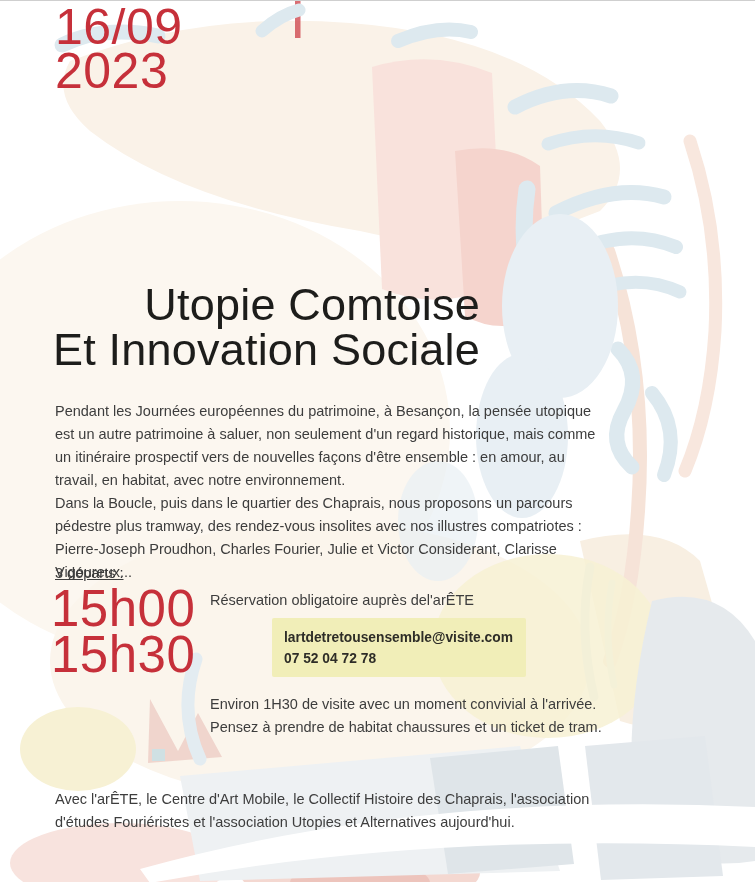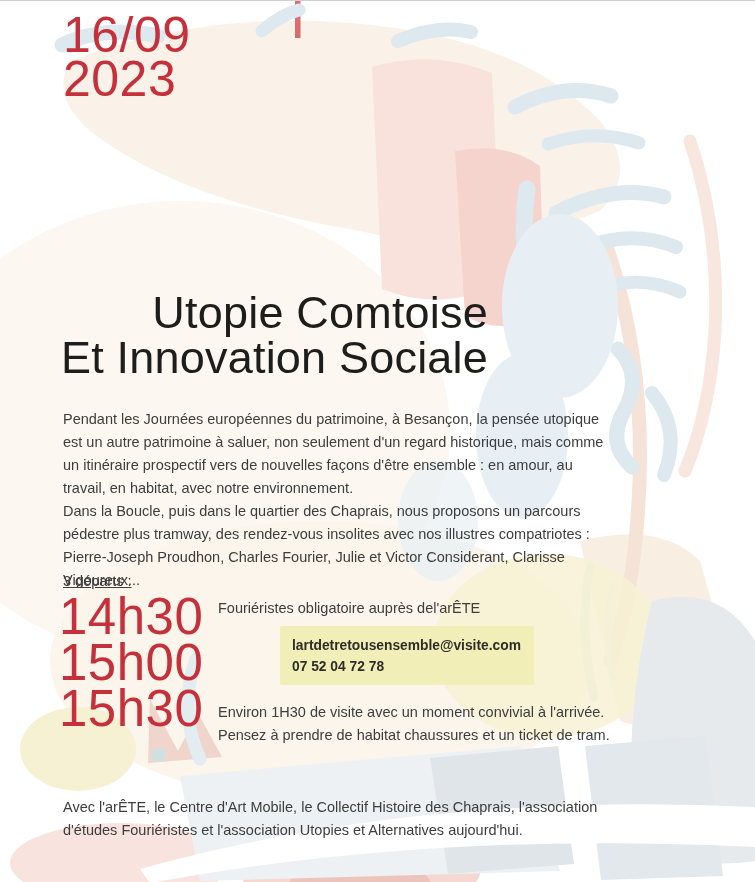--- a/index.html
+++ b/index.html
@@ -6,21 +6,21 @@
   .poster{
     position:relative;
     width:755px;height:882px;
     background:#ffffff;
     overflow:hidden;
     border-top:1px solid #cfcfcf;
     font-family:"Liberation Sans","DejaVu Sans",sans-serif;
     box-sizing:border-box;
   }
   .bg{position:absolute;left:0;top:0;z-index:0;}
-  .layer{position:absolute;z-index:1;margin:8px;}
+  .layer{position:absolute;z-index:1;margin:0;}
   .date{
     left:55px;top:4px;
     font-size:50px;line-height:44px;letter-spacing:0.5px;
     color:#c6303a;
   }
   .title{
     left:53px;top:281px;
     font-size:45px;line-height:45px;font-weight:400;letter-spacing:0.2px;
     color:#1d1d1b;
     text-align:right;
@@ -114,26 +114,25 @@
     <span>Utopie Comtoise</span><br>
     <span>Et Innovation Sociale</span>
   </h1>
 
   <p class="layer body-text para1">Pendant les Journées européennes du patrimoine, à Besançon, la pensée utopique est un autre patrimoine à saluer, non seulement d'un regard historique, mais comme un itinéraire prospectif vers de nouvelles façons d'être ensemble : en amour, au travail, en habitat, avec notre environnement.</p>
   <p class="layer body-text para2">Dans la Boucle, puis dans le quartier des Chaprais, nous proposons un parcours pédestre plus tramway, des rendez-vous insolites avec nos illustres compatriotes : Pierre-Joseph Proudhon, Charles Fourier, Julie et Victor Considerant, Clarisse Vigoureux...</p>
 
   <p class="layer body-text departs">3 départs :</p>
 
   <div class="layer times">
-    <div>14h30</div>
     <div>15h00</div>
     <div>15h30</div>
   </div>
 
-  <p class="layer body-text resa">Fouriéristes obligatoire auprès del'arÊTE</p>
+  <p class="layer body-text resa">Réservation obligatoire auprès del'arÊTE</p>
 
   <div class="layer contact">
     <div>lartdetretousensemble@visite.com</div>
     <div>07 52 04 72 78</div>
   </div>
 
   <div class="layer body-text visit">
     <div>Environ 1H30 de visite avec un moment convivial à l'arrivée.</div>
     <div>Pensez à prendre de habitat chaussures et un ticket de tram.</div>
   </div>

